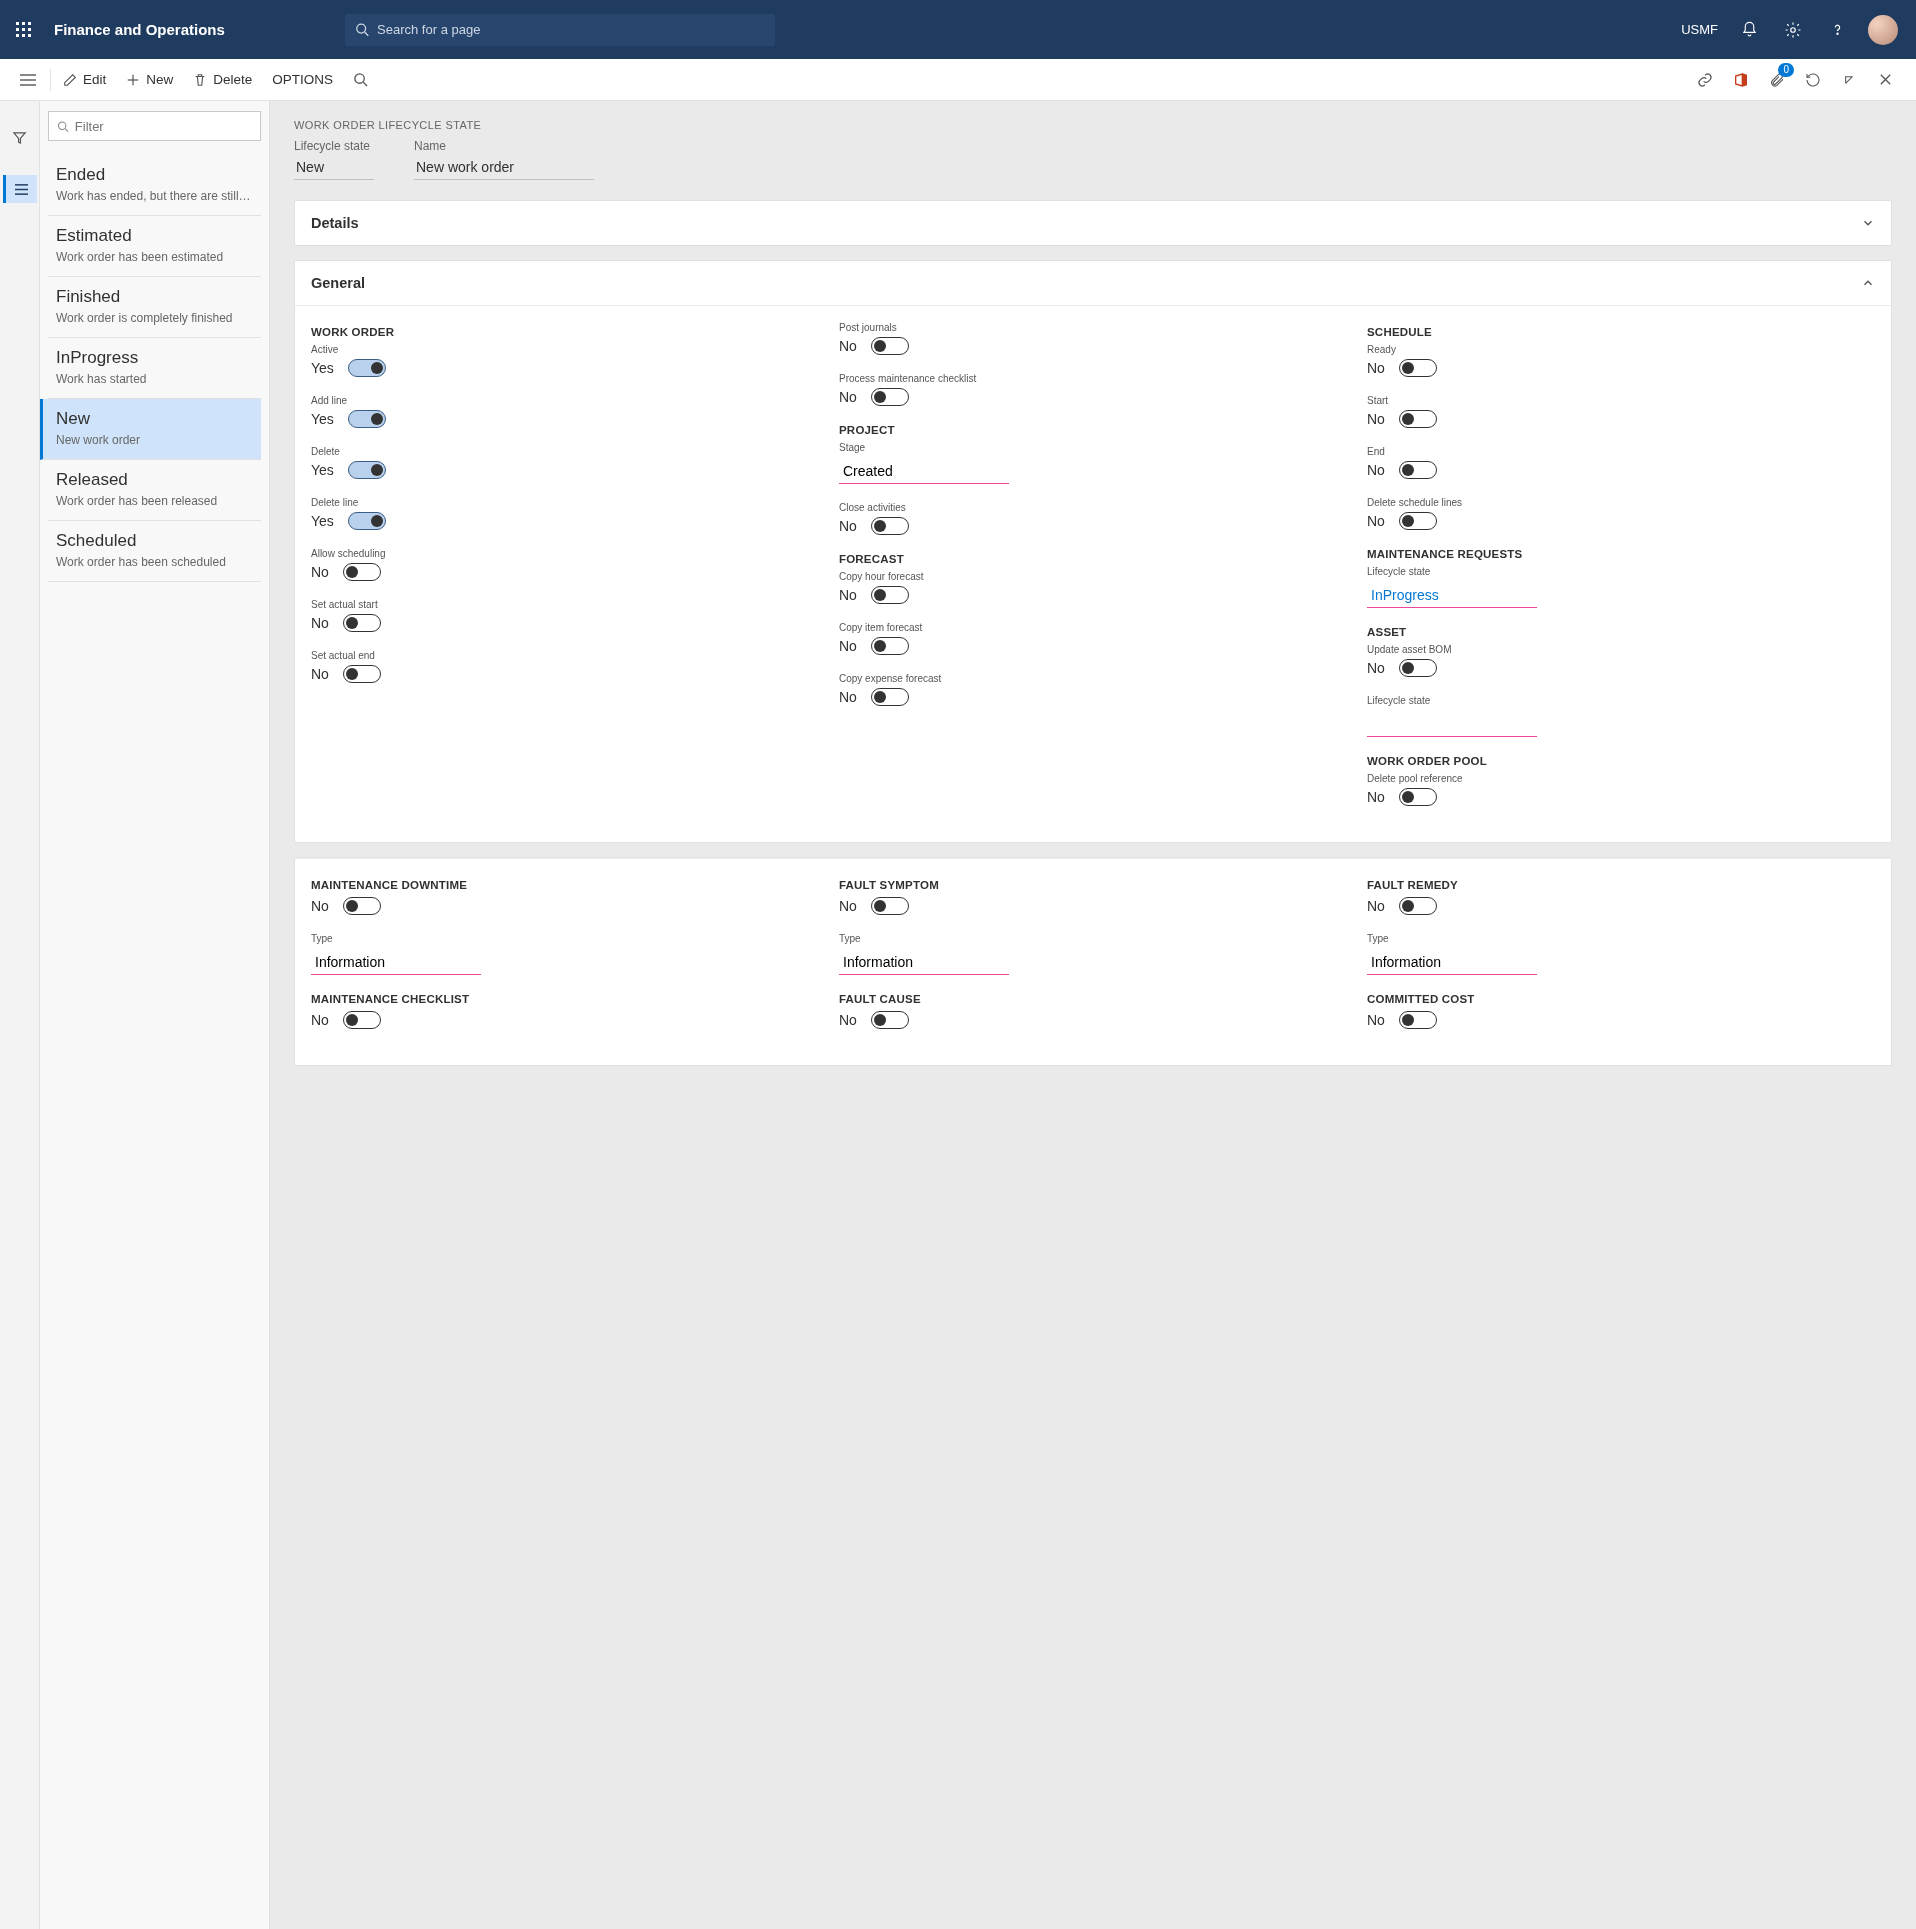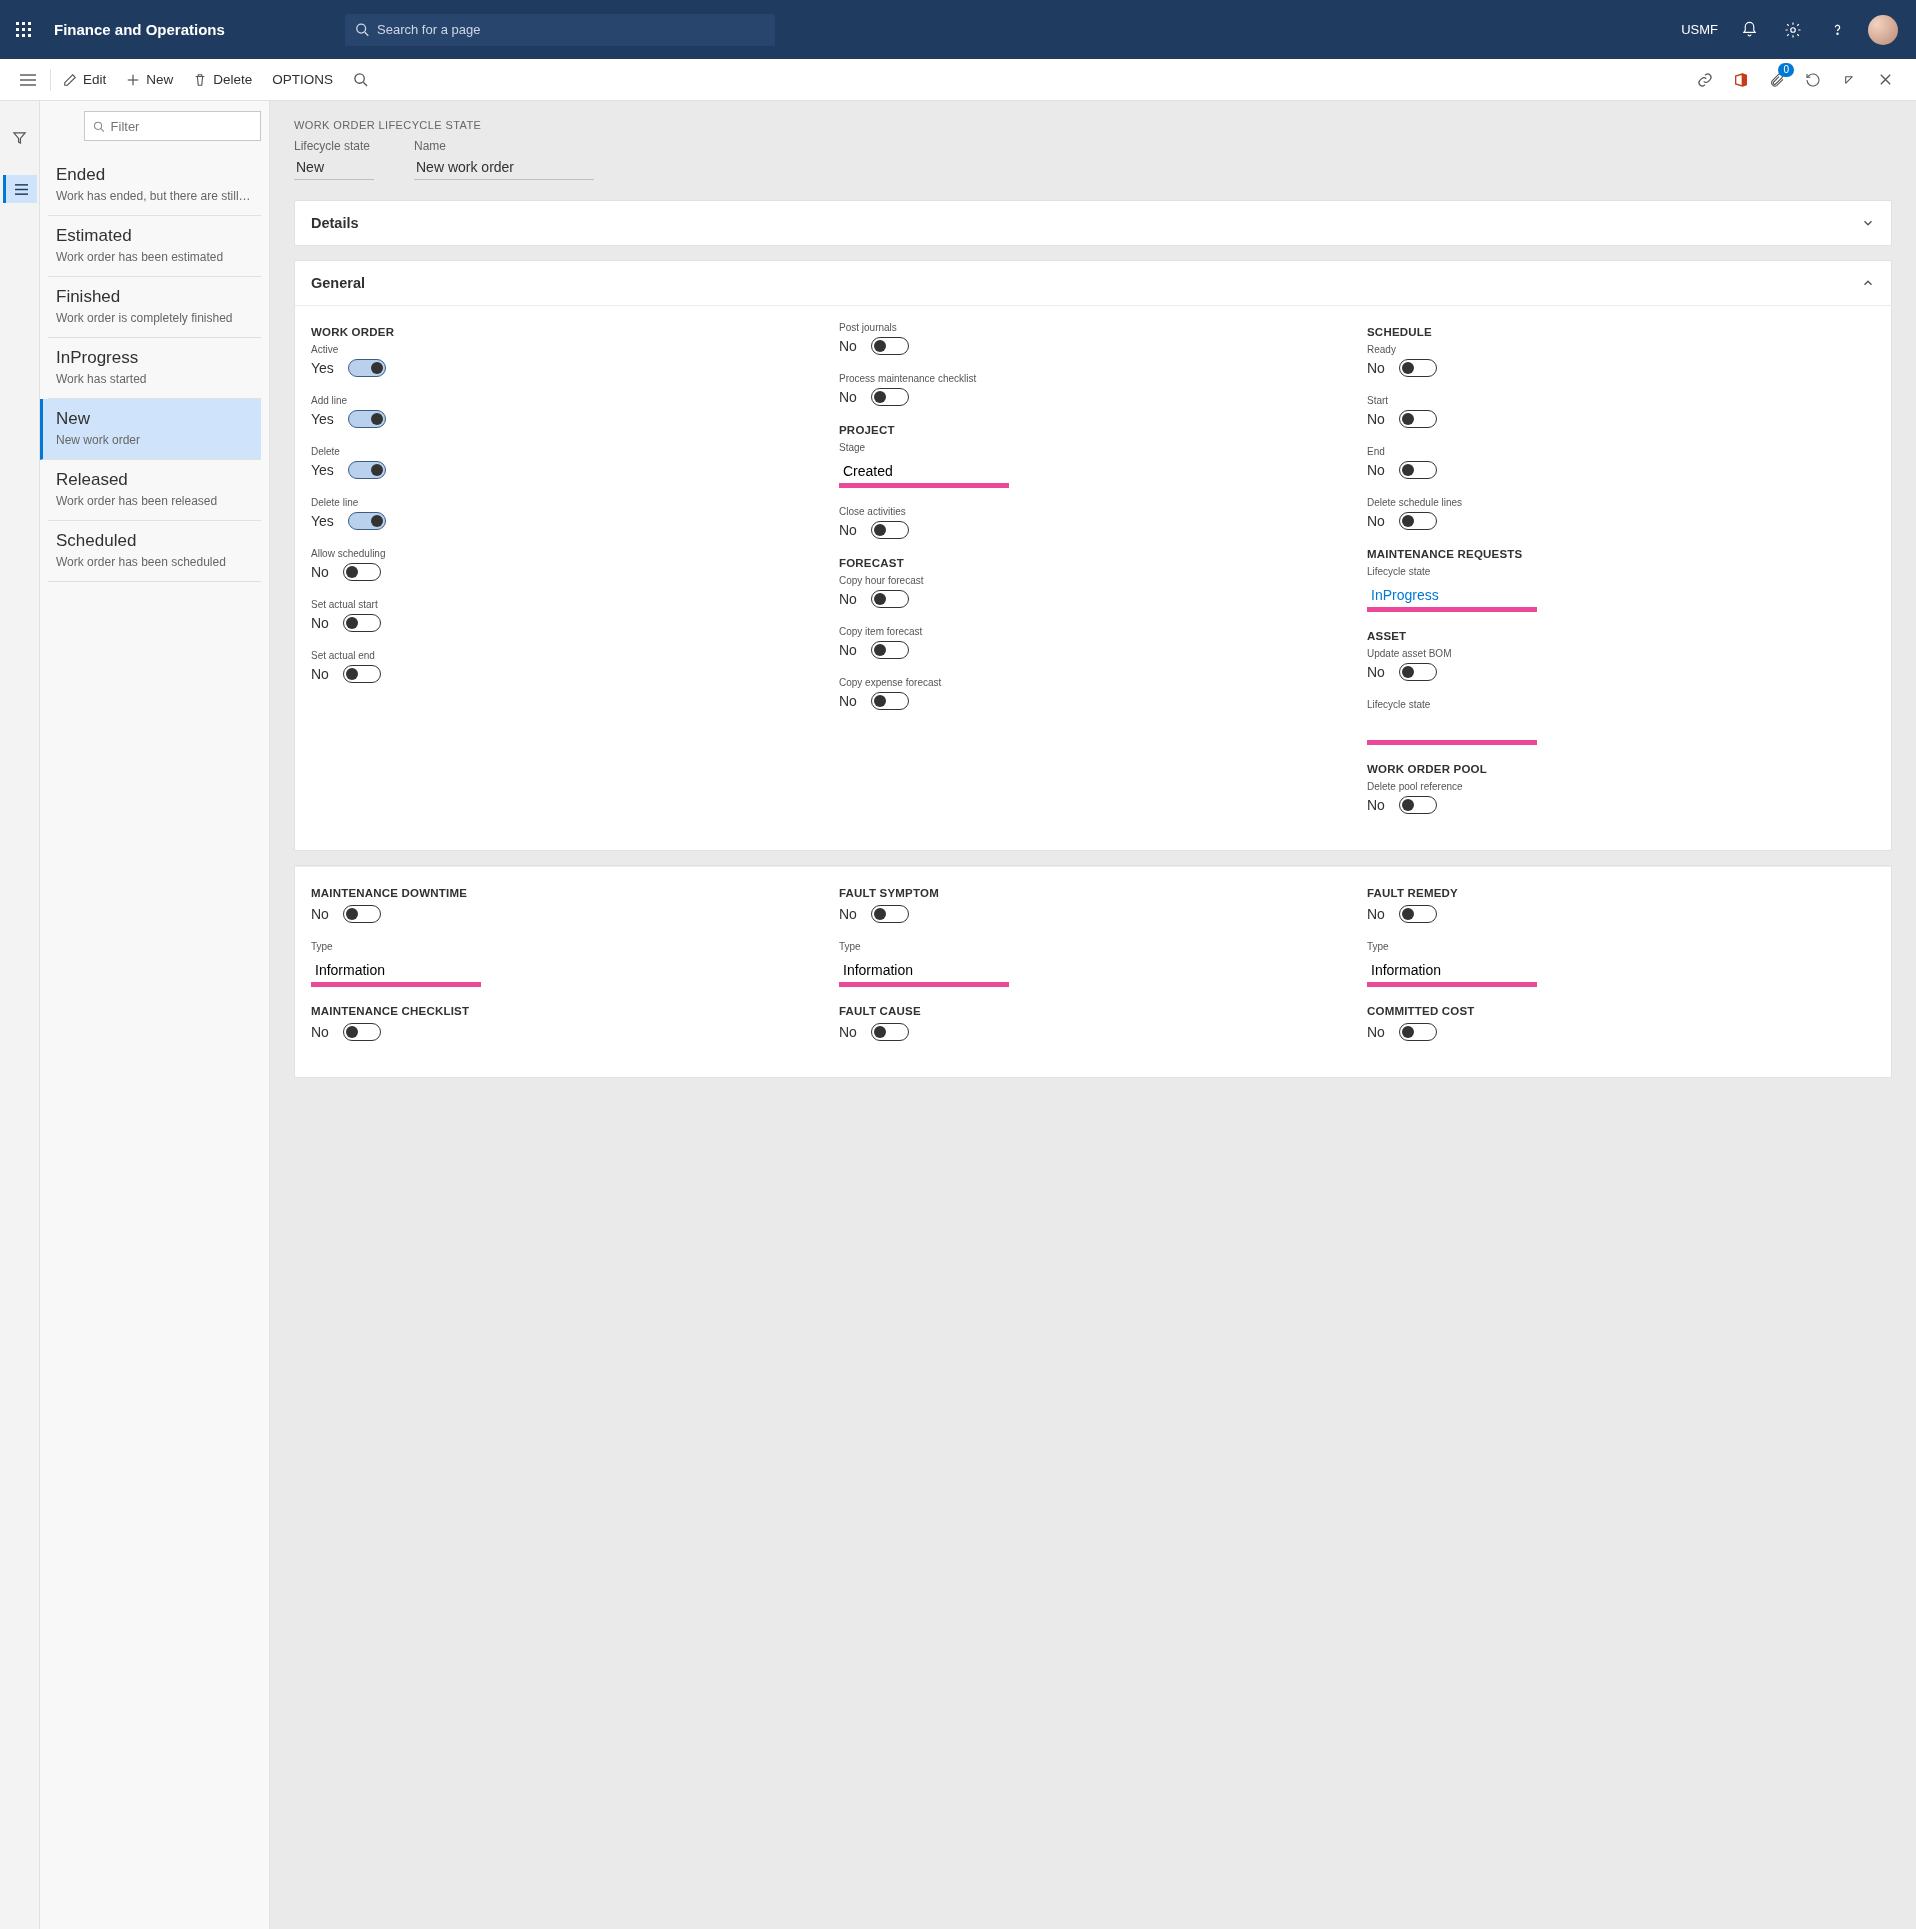--- a/index.html
+++ b/index.html
@@ -26,21 +26,21 @@
 .commandbar .right .ico { width: 22px; height: 22px; display: flex; align-items: center; justify-content: center; cursor: pointer; color: #555; }
 .commandbar .badge { position: relative; }
 .commandbar .badge .dot { position: absolute; top: -6px; right: -6px; background: #0078d4; color: #fff; font-size: 10px; border-radius: 8px; padding: 0 5px; line-height: 14px; }
 
 .layout { display: flex; height: calc(100% - 90px); }
 .leftrail { width: 40px; background: #f3f3f3; border-right: 1px solid #e1e1e1; display: flex; flex-direction: column; align-items: center; padding-top: 22px; gap: 24px; }
 .leftrail .rail-btn { width: 34px; height: 28px; display: flex; align-items: center; justify-content: center; cursor: pointer; }
 .leftrail .rail-btn.active { border-left: 3px solid #0078d4; background: #cfe4fa; }
 
 .listpane { width: 230px; background: #f8f8f8; border-right: 1px solid #e1e1e1; padding: 10px 8px 0; }
-.filterbox { display: flex; align-items: center; border: 1px solid #c8c8c8; background: #fff; height: 30px; padding: 0 8px; margin-left: 36px; }
+.filterbox { display: flex; align-items: center; border: 1px solid #c8c8c8; background: #fff; height: 30px; padding: 0 8px; }
 .filterbox input { border: none; outline: none; width: 100%; margin-left: 6px; font-size: 13px; }
 .listitems { margin-top: 14px; }
 .listitem { padding: 10px 8px 12px; border-bottom: 1px solid #e1e1e1; cursor: pointer; }
 .listitem .li-title { font-size: 17px; color: #323130; }
 .listitem .li-sub { font-size: 12px; color: #666; margin-top: 4px; white-space: nowrap; overflow: hidden; text-overflow: ellipsis; }
 .listitem.selected { background: #cfe4fa; border-left: 3px solid #0078d4; margin-left: -8px; padding-left: 13px; }
 
 .main { flex: 1; overflow-y: auto; background: #eaeaea; padding: 18px 24px 30px; }
 .pagehead-small { font-size: 11px; color: #666; letter-spacing: .4px; }
 .hdr-fields { display: flex; gap: 40px; margin-top: 8px; margin-bottom: 20px; }
@@ -51,21 +51,21 @@
 .card { background: #fff; border: 1px solid #e1e1e1; border-radius: 2px; margin-bottom: 14px; }
 .card .card-hdr { display: flex; align-items: center; justify-content: space-between; padding: 14px 16px; font-size: 14.5px; font-weight: 700; cursor: pointer; }
 .card .card-body { padding: 12px 16px 18px; border-top: 1px solid #ececec; }
 
 .cols3 { display: grid; grid-template-columns: repeat(3, 1fr); gap: 20px; }
 .group-label { font-size: 11.5px; font-weight: 600; color: #323130; text-transform: uppercase; letter-spacing: .2px; margin: 8px 0 6px; }
 .field { margin: 6px 0 18px; }
 .field .flabel { font-size: 10px; color: #555; margin-bottom: 4px; }
 .field .frow { display: flex; align-items: center; gap: 14px; }
 .field .fval { font-size: 14px; color: #323130; }
-.field .ulinput { border: none; border-bottom: 5px solid #ec4899; background: transparent; font-size: 14px; padding: 6px 4px 4px; width: 170px; outline: none; }
+.field .ulinput { border: none; border-bottom: 1px solid #ec4899; background: transparent; font-size: 14px; padding: 6px 4px 4px; width: 170px; outline: none; }
 .link { color: #0078d4; }
 
 .toggle { width: 38px; height: 18px; border: 1px solid #333; border-radius: 10px; position: relative; background: #fff; cursor: pointer; flex-shrink: 0; }
 .toggle .knob { width: 12px; height: 12px; background: #333; border-radius: 50%; position: absolute; top: 2px; left: 2px; transition: left .1s; }
 .toggle.on { background: #b9d1ec; border-color: #3a5e85; }
 .toggle.on .knob { left: 22px; background: #333; }
 
 svg { display: block; }
 </style>
 </head>

